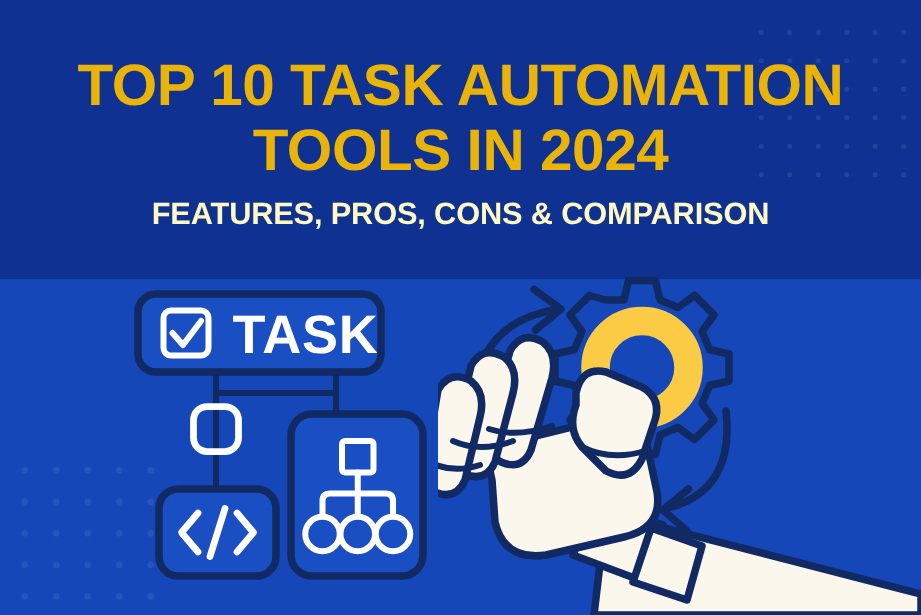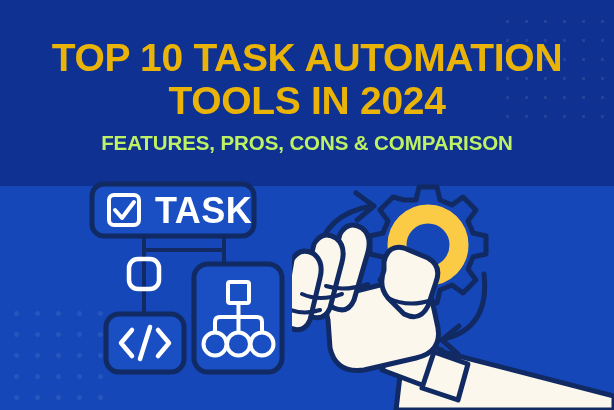--- a/index.html
+++ b/index.html
@@ -74,36 +74,36 @@
     font-family: "Liberation Sans", sans-serif;
     font-weight: bold;
     font-size: 39px;
     line-height: 43px;
     letter-spacing: -0.3px;
     white-space: nowrap;
   }
   .subtitle {
     display: block;
     margin-top: 9px;
-    color: #bef264;
+    color: #fef9c3;
     font-family: "Liberation Sans", sans-serif;
     font-weight: bold;
     font-size: 20.5px;
     line-height: 24px;
     letter-spacing: -0.1px;
     white-space: nowrap;
   }
 
   
   .art {
     position: absolute;
   }
   .art-left {
     left: 88px;
-    top: 178px;
+    top: 190px;
     width: 200px;
     height: 200px;
     text-decoration: underline;
   }
   .art-right {
     left: 292px;
     top: 182px;
     width: 322px;
     height: 228px;
   }

